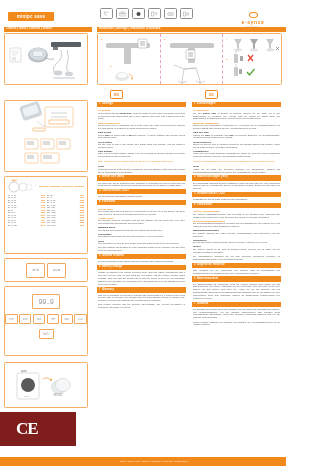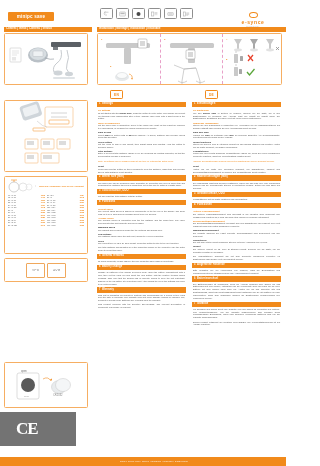--- a/index.html
+++ b/index.html
@@ -100,21 +100,21 @@
   
   .lcd{
     border:0.6px solid #f0a85c;border-radius:1px;background:#fff;
     display:inline-flex;align-items:center;justify-content:center;
     font-family:"Liberation Mono",monospace;color:#9a9a9a;
   }
 
   
   #ce-block{
     position:absolute;left:0;top:412px;width:76px;height:34px;
-    background:#737373;display:flex;align-items:center;
+    background:#7f1d1d;display:flex;align-items:center;
   }
   #ce-block .ce{
     color:#fff;font-size:17px;font-weight:bold;letter-spacing:-1px;
     margin-left:16px;font-family:"Liberation Serif",serif;
   }
   #footer-bar{
     position:absolute;left:0;right:0;bottom:0;height:9px;background:#f18a1b;
   }
   #footer-bar .ftxt{
     color:#fff;font-size:2.1px;letter-spacing:.2px;
@@ -446,20 +446,36 @@
     <div style="display:flex;justify-content:center;align-items:center;height:100%;gap:2px">
       <div class="lcd" style="width:17px;height:13px;font-size:4px">
         <span>SPD</span>
       </div>
       <div class="lcd" style="width:17px;height:13px;font-size:4px">
         <span>AVG</span>
       </div>
     </div>
   </div>
 
+  <div id="panel-lcd2" class="panel">
+    <div style="display:flex;justify-content:center;margin-top:7px">
+      <div class="lcd" style="width:26px;height:13px;font-size:7px;letter-spacing:-.4px">99.9</div>
+    </div>
+    <div style="display:flex;justify-content:center;gap:1.4px;margin-top:5px;flex-wrap:nowrap">
+      <div class="lcd" style="width:11px;height:8px;font-size:2.6px">SPD</div>
+      <div class="lcd" style="width:11px;height:8px;font-size:2.6px">AVG</div>
+      <div class="lcd" style="width:11px;height:8px;font-size:2.6px">MAX</div>
+      <div class="lcd" style="width:11px;height:8px;font-size:2.6px">TRP</div>
+      <div class="lcd" style="width:11px;height:8px;font-size:2.6px">ODO</div>
+      <div class="lcd" style="width:11px;height:8px;font-size:2.6px">CLK</div>
+    </div>
+    <div style="display:flex;justify-content:center;margin-top:5px">
+      <div class="lcd" style="width:13px;height:8px;font-size:2.6px">km/h</div>
+    </div>
+  </div>
 
   <div id="panel-battery" class="panel">
     <svg width="84" height="46" viewBox="0 0 84 46">
       <text x="16" y="9" style="font-size:2.6px;fill:#6f6f6f">open</text>
       <rect x="12" y="10" width="22" height="26" rx="2" fill="#fff" stroke="#c6c6c6" stroke-width="0.6"></rect>
       <circle cx="23" cy="22" r="7" fill="#5a5a5a"></circle>
       <text x="19" y="34" style="font-size:2.2px;fill:#9a9a9a">close</text>
       <path d="M38 16 q5 -3 8 2" class="stko" stroke-width="1.2"></path>
       <path d="M45 16.4 l2 -0.8 l-0.3 2.2 z" class="or"></path>
       <ellipse cx="54" cy="24" rx="7.5" ry="6.5" fill="#e9ecee" stroke="#c6c6c6" stroke-width="0.5"></ellipse>

